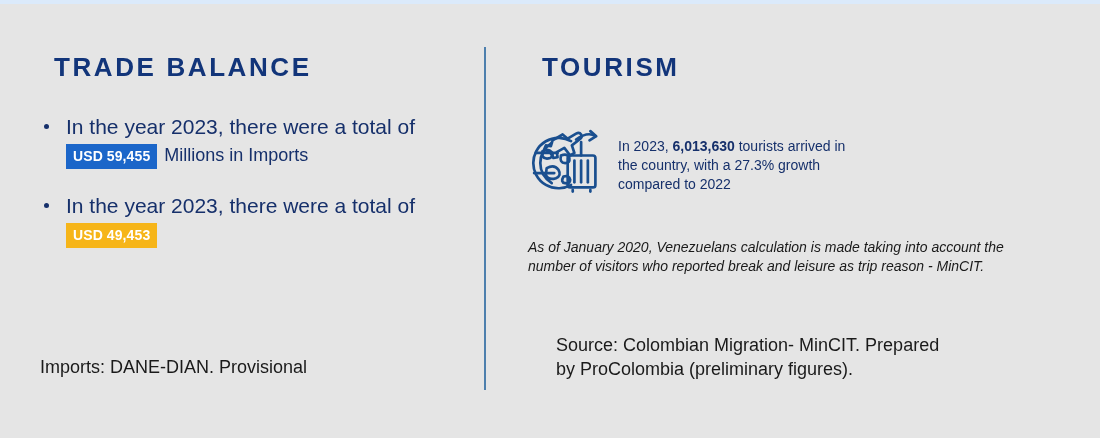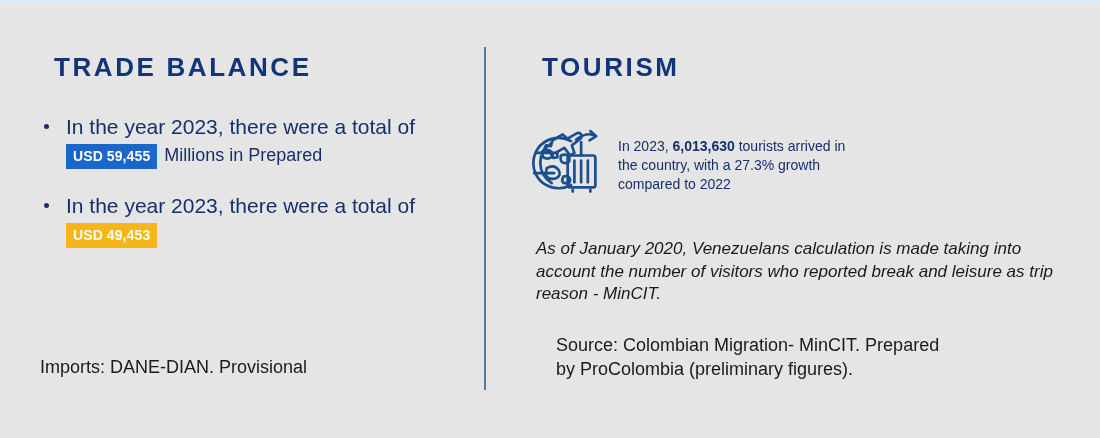--- a/index.html
+++ b/index.html
@@ -150,46 +150,45 @@
     white-space: pre-line;
   }
   .tourism-text b { font-weight: bold; }
 
   .note {
     position: absolute;
     left: 528px;
     top: 238px;
     width: 520px;
     color: #1a1a1a;
-    font-size: 17px;
+    font-size: 14px;
     font-style: italic;
     line-height: 1.33;
     white-space: pre-line;
-    margin-left: 8px;
   }
 </style>
 </head>
 <body>
 
 <div id="page">
 
   <div class="top-band"></div>
   <div class="divider"></div>
 
   <div class="col-left">
     <h2 class="section-title">TRADE BALANCE</h2>
 
     <ul class="bullet-list">
 
       <li class="bullet-item">
         <span class="bullet-dot"></span>
         <span class="bullet-line1">In the year 2023, there were a total of</span>
         <span class="bullet-line2">
           <span class="chip blue">USD 59,455</span>
-          <span class="chip-suffix">Millions in Prepared</span>
+          <span class="chip-suffix">Millions in Imports</span>
         </span>
       </li>
 
       <li class="bullet-item">
         <span class="bullet-dot"></span>
         <span class="bullet-line1">In the year 2023, there were a total of</span>
         <span class="bullet-line2">
           <span class="chip yellow">USD 49,453</span>
         </span>
       </li>

